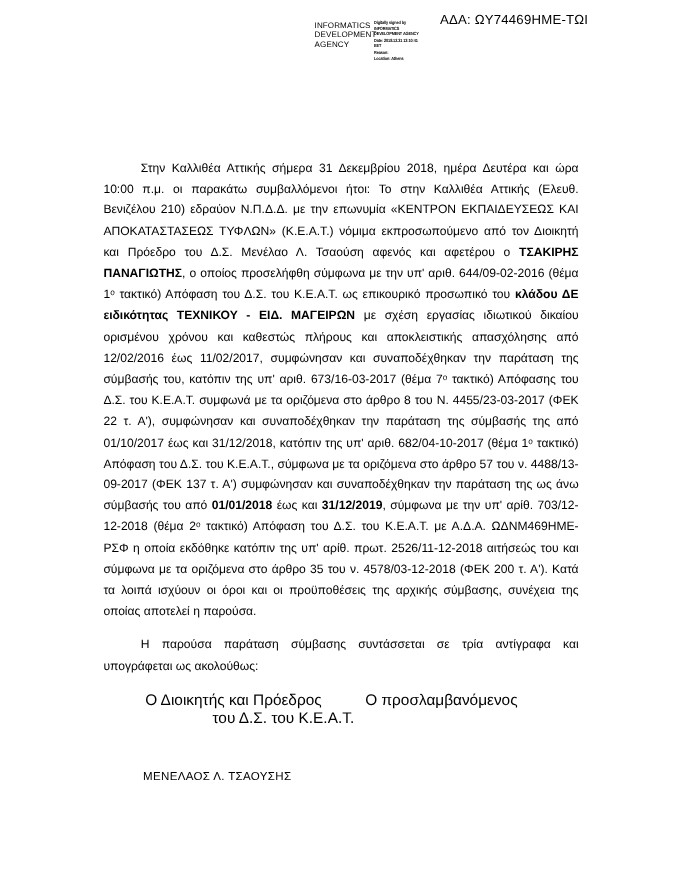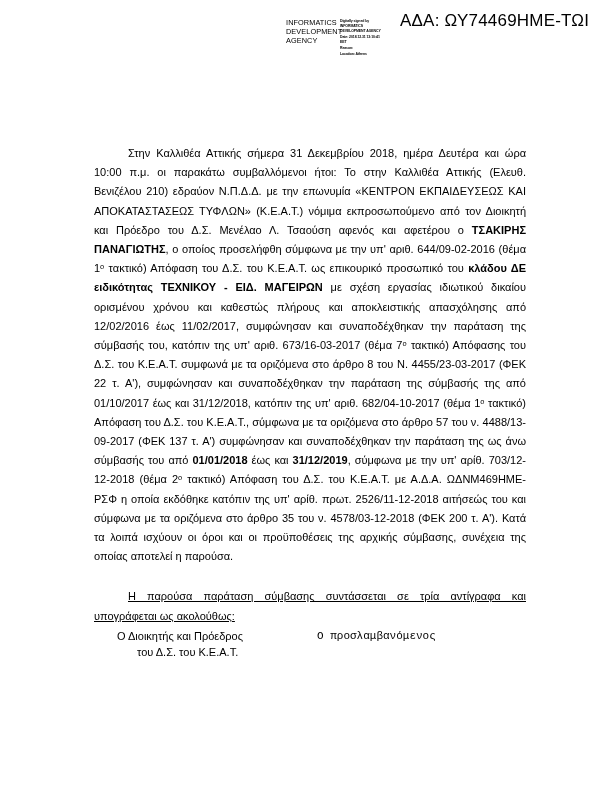--- a/index.html
+++ b/index.html
@@ -21,21 +21,21 @@
     position: absolute;
     top: 0;
     left: 0;
     width: 612px;
     height: 72px;
   }
   .ada-line {
     position: absolute;
     left: 400px;
     top: 11px;
-    font-size: 17px;
+    font-size: 12px;
     letter-spacing: 0.2px;
     white-space: nowrap;
   }
   .sig-stamp {
     position: absolute;
     left: 286px;
     top: 18px;
     display: flex;
     align-items: flex-start;
     gap: 4px;
@@ -88,53 +88,51 @@
     font-size: 11px;
     line-height: 19.2px;
     text-align: justify;
     text-justify: inter-word;
   }
   .body-text p {
     margin: 0;
     text-indent: 34px;
   }
   .body-text p.second {
-    margin-top: 21px;
-    text-decoration: underline;
+    margin-top: 11px;
   }
   .body-text b {
     font-weight: bold;
   }
 
   
   .sign-block {
     position: absolute;
-    left: 75px;
+    left: 90px;
     top: 628px;
     width: 432px;
-    font-size: 11px;
+    font-size: 14px;
     line-height: 16px;
   }
   .sign-row {
     display: flex;
     justify-content: flex-start;
   }
   .sign-col-left {
     width: 232px;
     padding-left: 42px;
     box-sizing: border-box;
   }
   .sign-col-right {
     width: 200px;
     padding-left: 10px;
     box-sizing: border-box;
-    font-family: Liberation Mono, monospace;
   }
   .sign-col-left .role-l1 { display: block; }
-  .sign-col-left .role-l2 { display: block; padding-left: 20px; }
+  .sign-col-left .role-l2 { display: block; padding-left: 20px; text-align: right; }
 
   .names-block {
     position: absolute;
     left: 90px;
     top: 700px;
     width: 432px;
     font-size: 10.5px;
     display: flex;
   }
   .names-block .name-left {
@@ -181,13 +179,14 @@
       <span class="role-l1">Ο Διοικητής και Πρόεδρος</span>
       <span class="role-l2">του Δ.Σ. του Κ.Ε.Α.Τ.</span>
     </div>
     <div class="sign-col-right">
       <span>Ο   προσλαμβανόμενος</span>
     </div>
   </div>
 </div>
 
 <div class="names-block">
+  <div class="name-left">ΜΕΝΕΛΑΟΣ Λ. ΤΣΑΟΥΣΗΣ</div>
 </div>
 
 </body></html>

